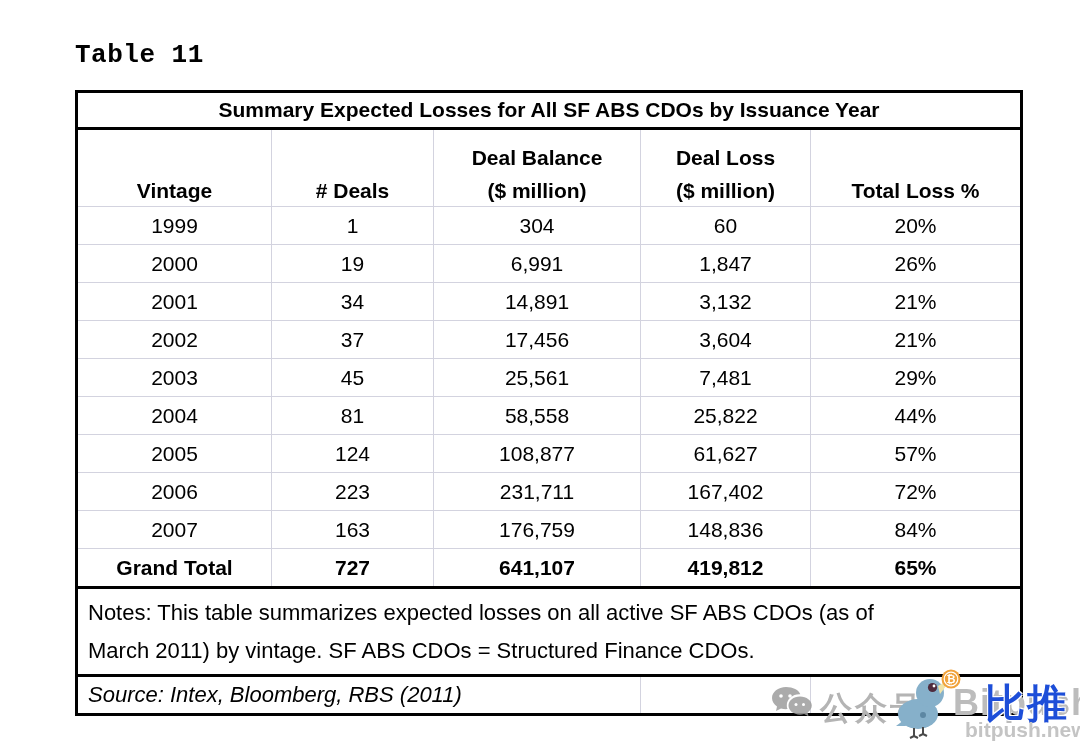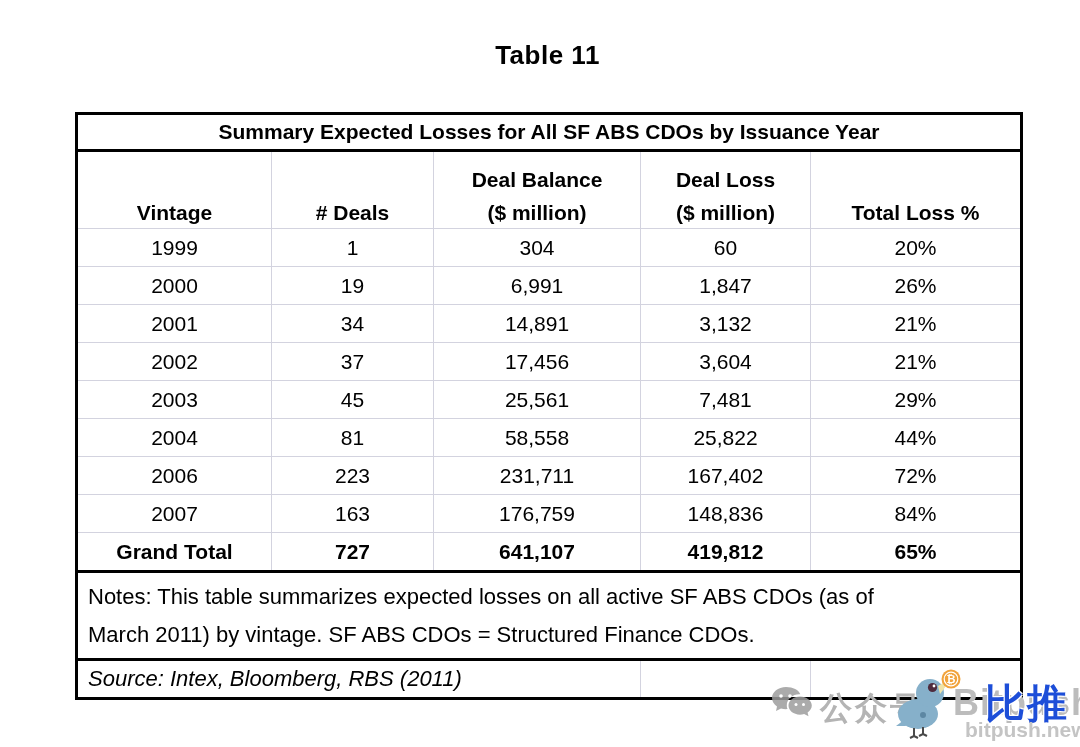--- a/index.html
+++ b/index.html
@@ -3,25 +3,25 @@
 <meta charset="utf-8">
 <style>
   html, body { margin:0; padding:0; }
   body {
     width:1080px; height:747px; position:relative; overflow:hidden;
     background:#ffffff; color:#000;
     font-family:"Liberation Sans", sans-serif;
   }
   .doc-title {
     position:absolute; left:75px; top:40px; width:945px;
-    text-align:center; font-family:Liberation Sans, sans-serif;
+    text-align:left; font-family:Liberation Mono, monospace;
     font-weight:bold; font-size:26px; letter-spacing:0.5px;
   }
   table.main {
-    position:absolute; left:75px; top:112px; width:945px;
+    position:absolute; left:75px; top:90px; width:945px;
     border-collapse:collapse; table-layout:fixed;
     border:3px solid #000;
   }
   td {
     border:1px solid #d3d3df;
     text-align:center; padding:0;
     font-size:21px; overflow:hidden; white-space:nowrap;
   }
   tr.title-row td {
     height:34px; font-weight:bold; font-size:21px;
@@ -136,20 +136,27 @@
     <td>25,561</td>
     <td>7,481</td>
     <td>29%</td>
   </tr>
   <tr class="data-row">
     <td>2004</td>
     <td>81</td>
     <td>58,558</td>
     <td>25,822</td>
     <td>44%</td>
+  </tr>
+  <tr class="data-row">
+    <td>2005</td>
+    <td>124</td>
+    <td>108,877</td>
+    <td>61,627</td>
+    <td>57%</td>
   </tr>
   <tr class="data-row">
     <td>2006</td>
     <td>223</td>
     <td>231,711</td>
     <td>167,402</td>
     <td>72%</td>
   </tr>
   <tr class="data-row">
     <td>2007</td>

